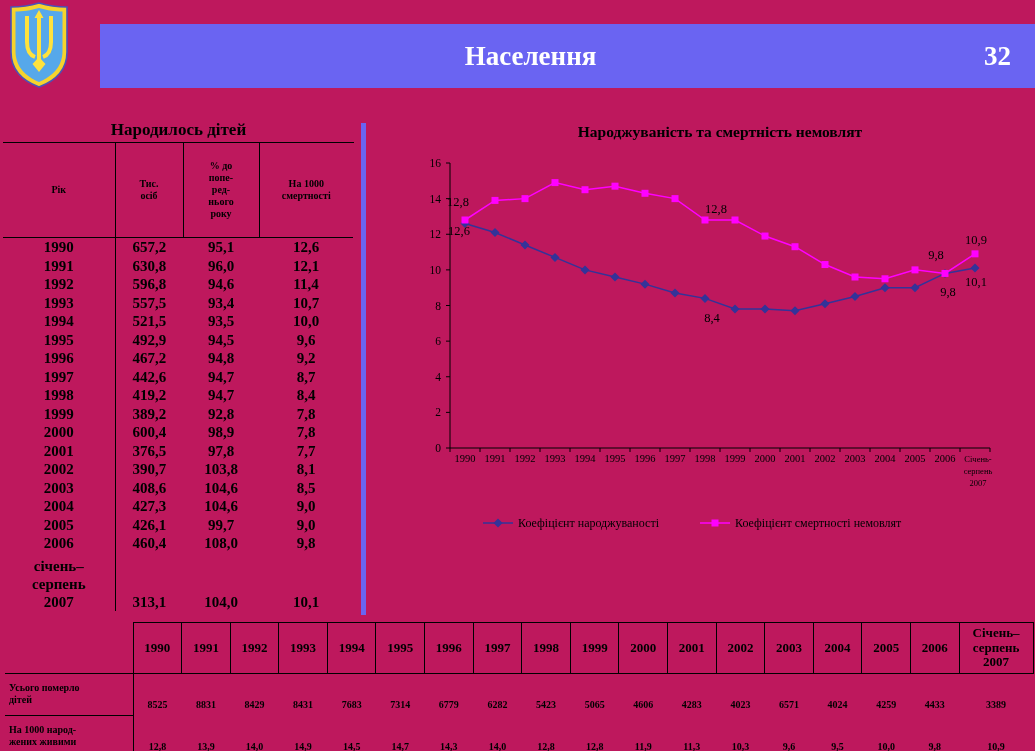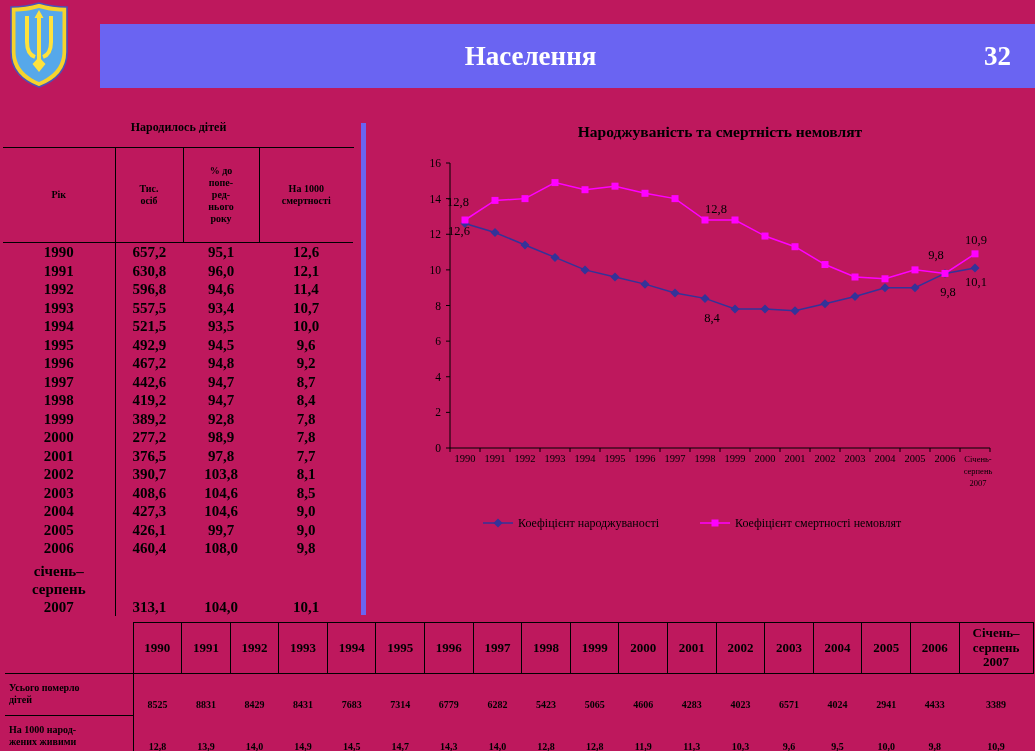--- a/index.html
+++ b/index.html
@@ -7,21 +7,21 @@
         font-family:"Liberation Serif","DejaVu Serif",serif;color:#000;}
   
   .emblem{position:absolute;left:8px;top:2px;width:62px;height:86px;}
   .banner{position:absolute;left:100px;top:24px;right:0;height:64px;background:#6A64F2;}
   .banner-title{position:absolute;left:0;right:74px;top:0;bottom:0;display:flex;align-items:center;justify-content:center;
         color:#fff;font-size:27px;font-weight:bold;}
   .banner-page{position:absolute;right:24px;top:0;bottom:0;display:flex;align-items:center;
         color:#fff;font-size:27px;font-weight:bold;}
   
   .left-block{position:absolute;left:3px;top:120px;width:351px;}
-  .lt-title{font-size:12px;font-weight:bold;text-align:center;padding-bottom:12px;border-bottom:1.5px solid #000;}
+  .lt-title{font-size:17px;font-weight:bold;text-align:center;padding-bottom:2px;border-bottom:1.5px solid #000;}
   table.lt{border-collapse:collapse;table-layout:fixed;width:350px;font-weight:bold;}
   table.lt th{font-size:10px;height:94px;vertical-align:middle;text-align:center;
         border-bottom:1.5px solid #000;white-space:pre-line;line-height:1.2;padding:0;}
   table.lt th + th{border-left:1px solid #000;}
   table.lt td{font-size:15px;text-align:center;padding:0;height:18px;line-height:18.5px;vertical-align:bottom;}
   table.lt td:first-child{border-right:1px solid #000;}
   table.lt tr.tall td{height:56px;white-space:pre-line;line-height:18px;padding-top:2px;}
   
   .divider{position:absolute;left:361px;top:123px;width:5px;height:492px;background:#6A64F2;}
   
@@ -140,21 +140,21 @@
             <td>8,4</td>
           </tr>
           <tr>
             <td>1999</td>
             <td>389,2</td>
             <td>92,8</td>
             <td>7,8</td>
           </tr>
           <tr>
             <td>2000</td>
-            <td>277,2</td>
+            <td>600,4</td>
             <td>98,9</td>
             <td>7,8</td>
           </tr>
           <tr>
             <td>2001</td>
             <td>376,5</td>
             <td>97,8</td>
             <td>7,7</td>
           </tr>
           <tr>
@@ -377,21 +377,21 @@
             <td>7314</td>
             <td>6779</td>
             <td>6282</td>
             <td>5423</td>
             <td>5065</td>
             <td>4606</td>
             <td>4283</td>
             <td>4023</td>
             <td>6571</td>
             <td>4024</td>
-            <td>2941</td>
+            <td>4259</td>
             <td>4433</td>
             <td>3389</td>
           </tr>
           <tr class="r3">
             <th class="lbl">На 1000 народ-
 жених живими</th>
             <td>12,8</td>
             <td>13,9</td>
             <td>14,0</td>
             <td>14,9</td>

